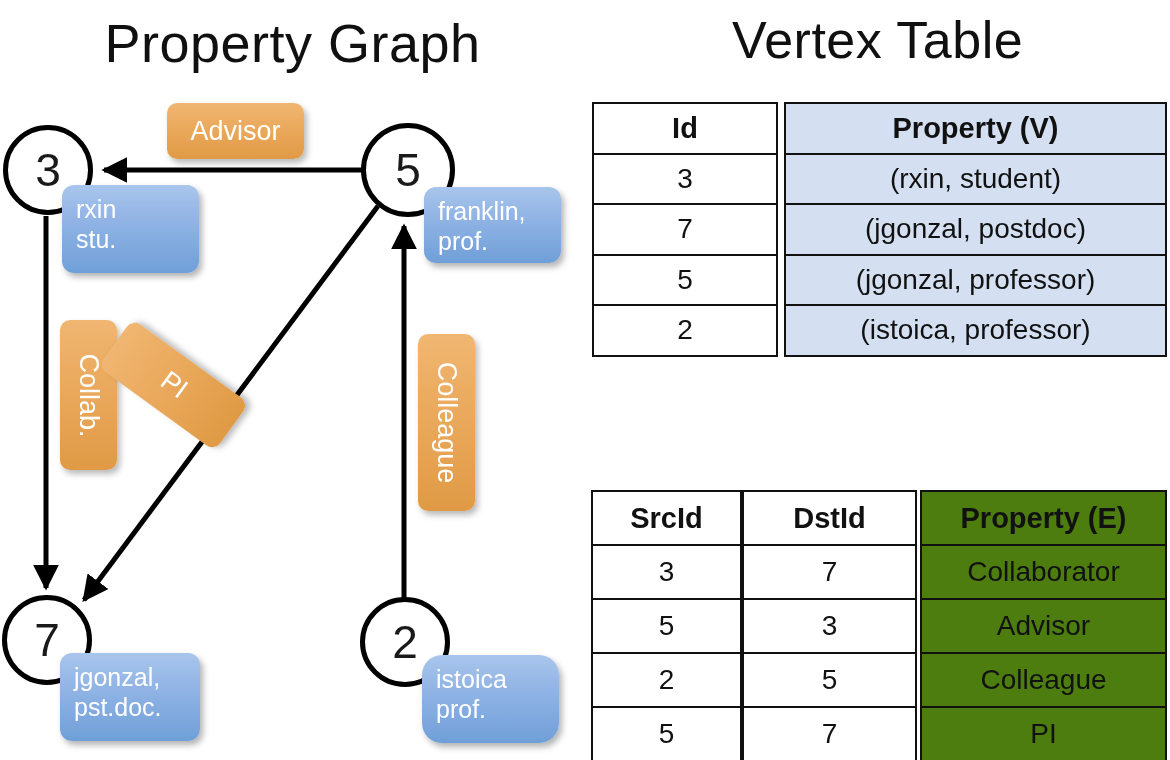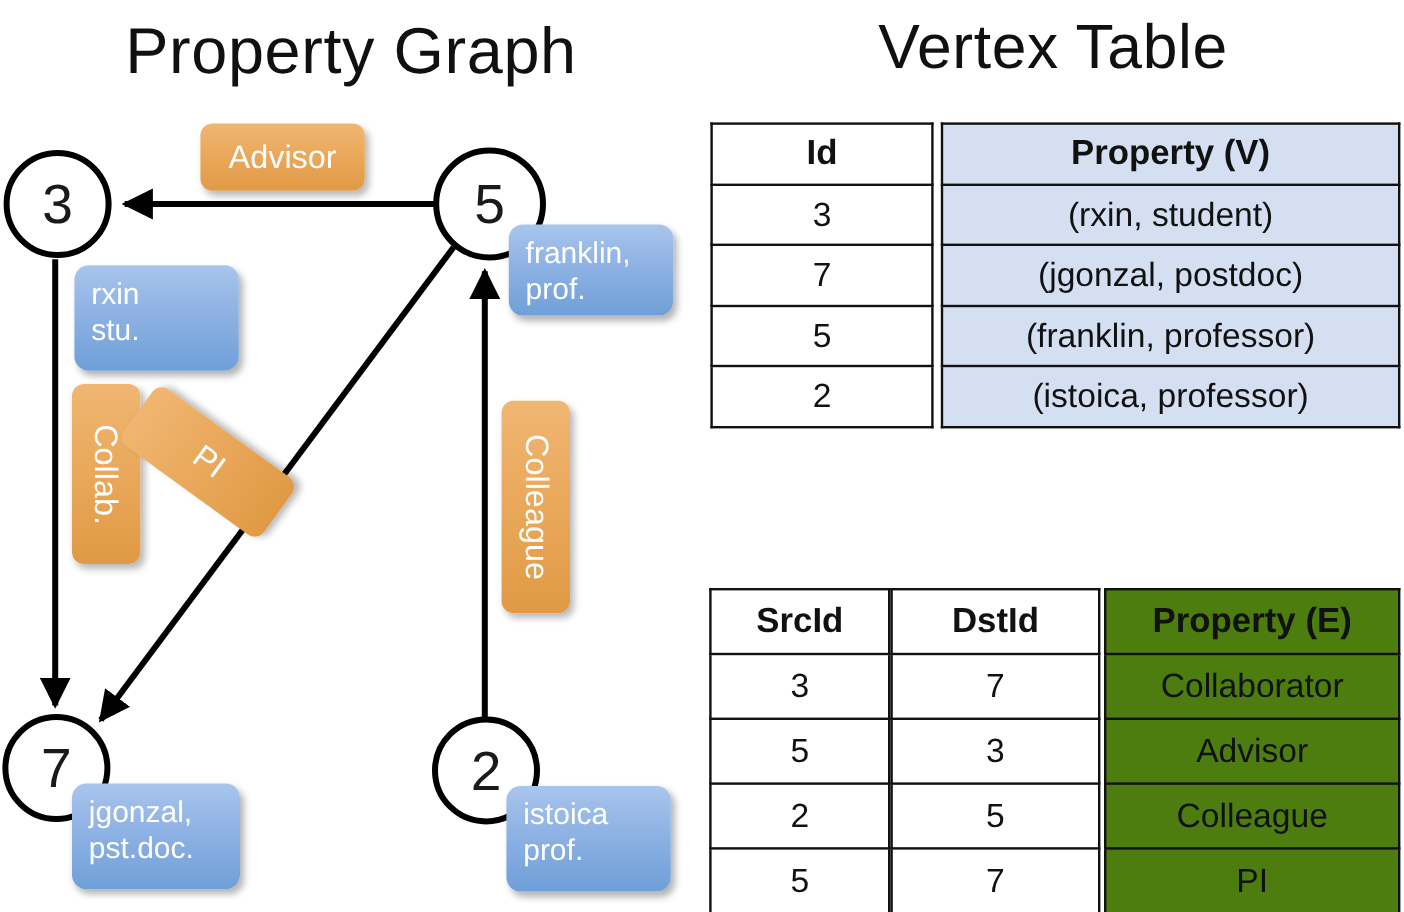--- a/index.html
+++ b/index.html
@@ -100,33 +100,33 @@
   <div class="node" style="left:361px;top:123px;width:94px;height:94px;">
     <span>5</span>
   </div>
   <div class="node" style="left:2px;top:595px;width:90px;height:90px;">
     <span>7</span>
   </div>
   <div class="node" style="left:360px;top:597px;width:90px;height:90px;">
     <span>2</span>
   </div>
 
-  <div class="vbox" style="left:62px;top:185px;width:137px;height:88px;margin-top:36px;">
+  <div class="vbox" style="left:62px;top:185px;width:137px;height:88px;">
     <div>rxin</div>
     <div>stu.</div>
   </div>
   <div class="vbox" style="left:424px;top:187px;width:137px;height:76px;">
     <div>franklin,</div>
     <div>prof.</div>
   </div>
   <div class="vbox" style="left:60px;top:653px;width:140px;height:88px;">
     <div>jgonzal,</div>
     <div>pst.doc.</div>
   </div>
-  <div class="vbox" style="left:422px;top:655px;width:137px;height:88px;">
+  <div class="vbox" style="left:422px;top:655px;width:137px;height:88px;border-radius:20px;">
     <div>istoica</div>
     <div>prof.</div>
   </div>
 
   <div class="elabel" style="left:167px;top:103px;width:137px;height:56px;">
     <span class="txt">Advisor</span>
   </div>
 
   <div class="elabel vert" style="left:60px;top:320px;width:57px;height:150px;">
     <span class="txt">Collab.</span>
@@ -165,21 +165,21 @@
       <tr>
         <td class="hdr blue">Property (V)</td>
       </tr>
       <tr>
         <td class="blue">(rxin, student)</td>
       </tr>
       <tr>
         <td class="blue">(jgonzal, postdoc)</td>
       </tr>
       <tr>
-        <td class="blue">(franklin, professor)</td>
+        <td class="blue">(jgonzal, professor)</td>
       </tr>
       <tr>
         <td class="blue">(istoica, professor)</td>
       </tr>
     </tbody>
   </table>
 
   <table class="tbl" id="edge-src-table">
     <tbody>
       <tr>

